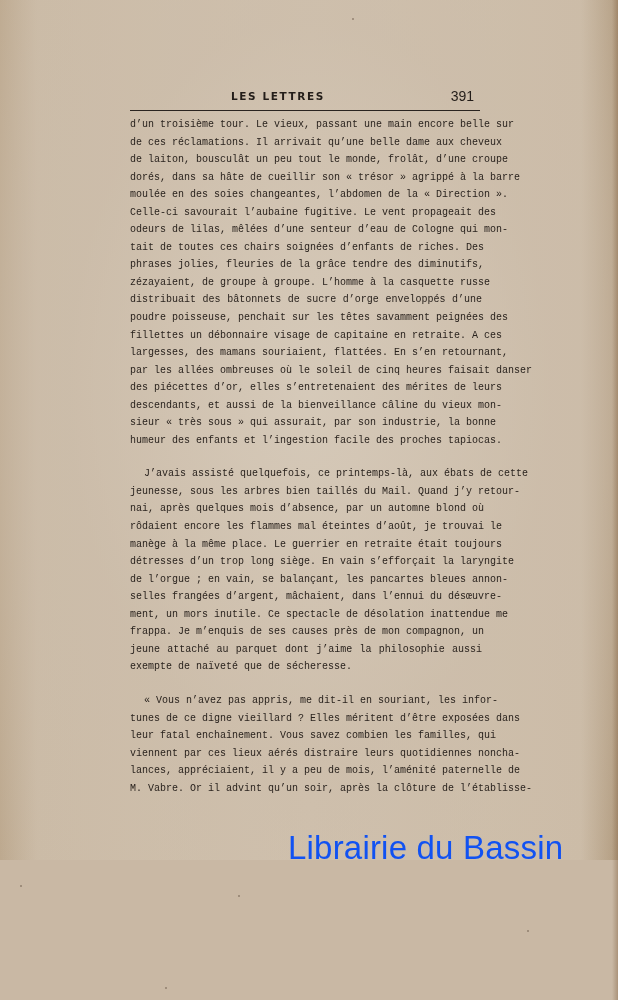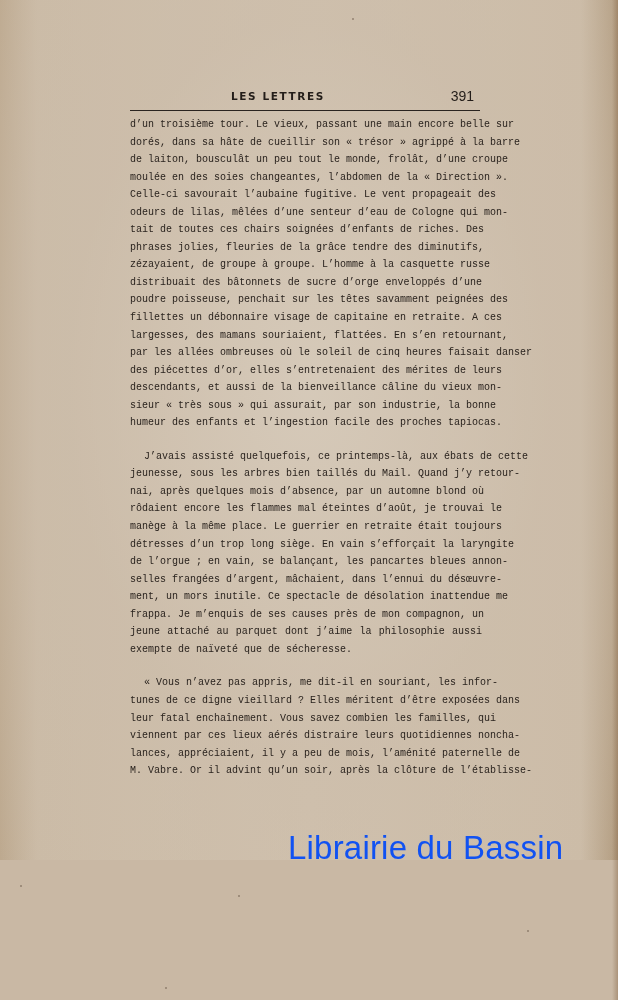--- a/index.html
+++ b/index.html
@@ -108,22 +108,23 @@
   <div class="edge-right"></div>
 
   <div class="running-head">
     <span class="running-title">LES LETTRES</span>
     <span class="page-number">391</span>
   </div>
 
   <div class="body-text" id="body-text">
       <div class="para">
         <span class="line">d’un troisième tour. Le vieux, passant une main encore belle sur</span>
+        <span class="line">de ces réclamations. Il arrivait qu’une belle dame aux cheveux</span>
+        <span class="line">de laiton, bousculât un peu tout le monde, frolât, d’une croupe</span>
         <span class="line">dorés, dans sa hâte de cueillir son « trésor » agrippé à la barre</span>
-        <span class="line">de laiton, bousculât un peu tout le monde, frolât, d’une croupe</span>
         <span class="line">moulée en des soies changeantes, l’abdomen de la « Direction ».</span>
         <span class="line">Celle-ci savourait l’aubaine fugitive. Le vent propageait des</span>
         <span class="line">odeurs de lilas, mêlées d’une senteur d’eau de Cologne qui mon-</span>
         <span class="line">tait de toutes ces chairs soignées d’enfants de riches. Des</span>
         <span class="line">phrases jolies, fleuries de la grâce tendre des diminutifs,</span>
         <span class="line">zézayaient, de groupe à groupe. L’homme à la casquette russe</span>
         <span class="line">distribuait des bâtonnets de sucre d’orge enveloppés d’une</span>
         <span class="line">poudre poisseuse, penchait sur les têtes savamment peignées des</span>
         <span class="line">fillettes un débonnaire visage de capitaine en retraite. A ces</span>
         <span class="line">largesses, des mamans souriaient, flattées. En s’en retournant,</span>

